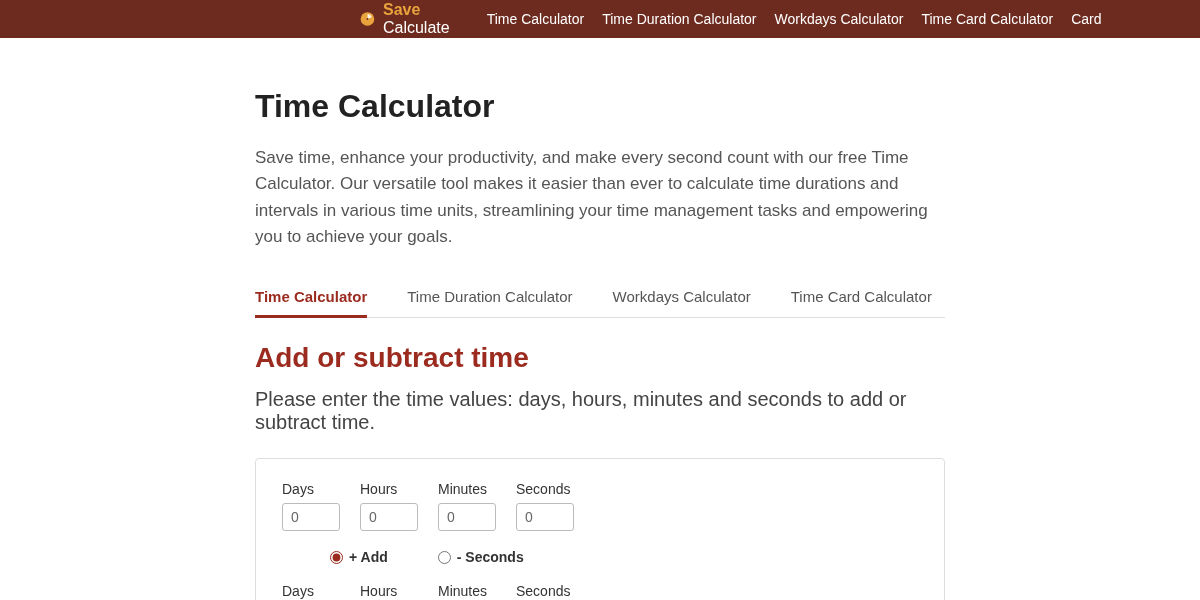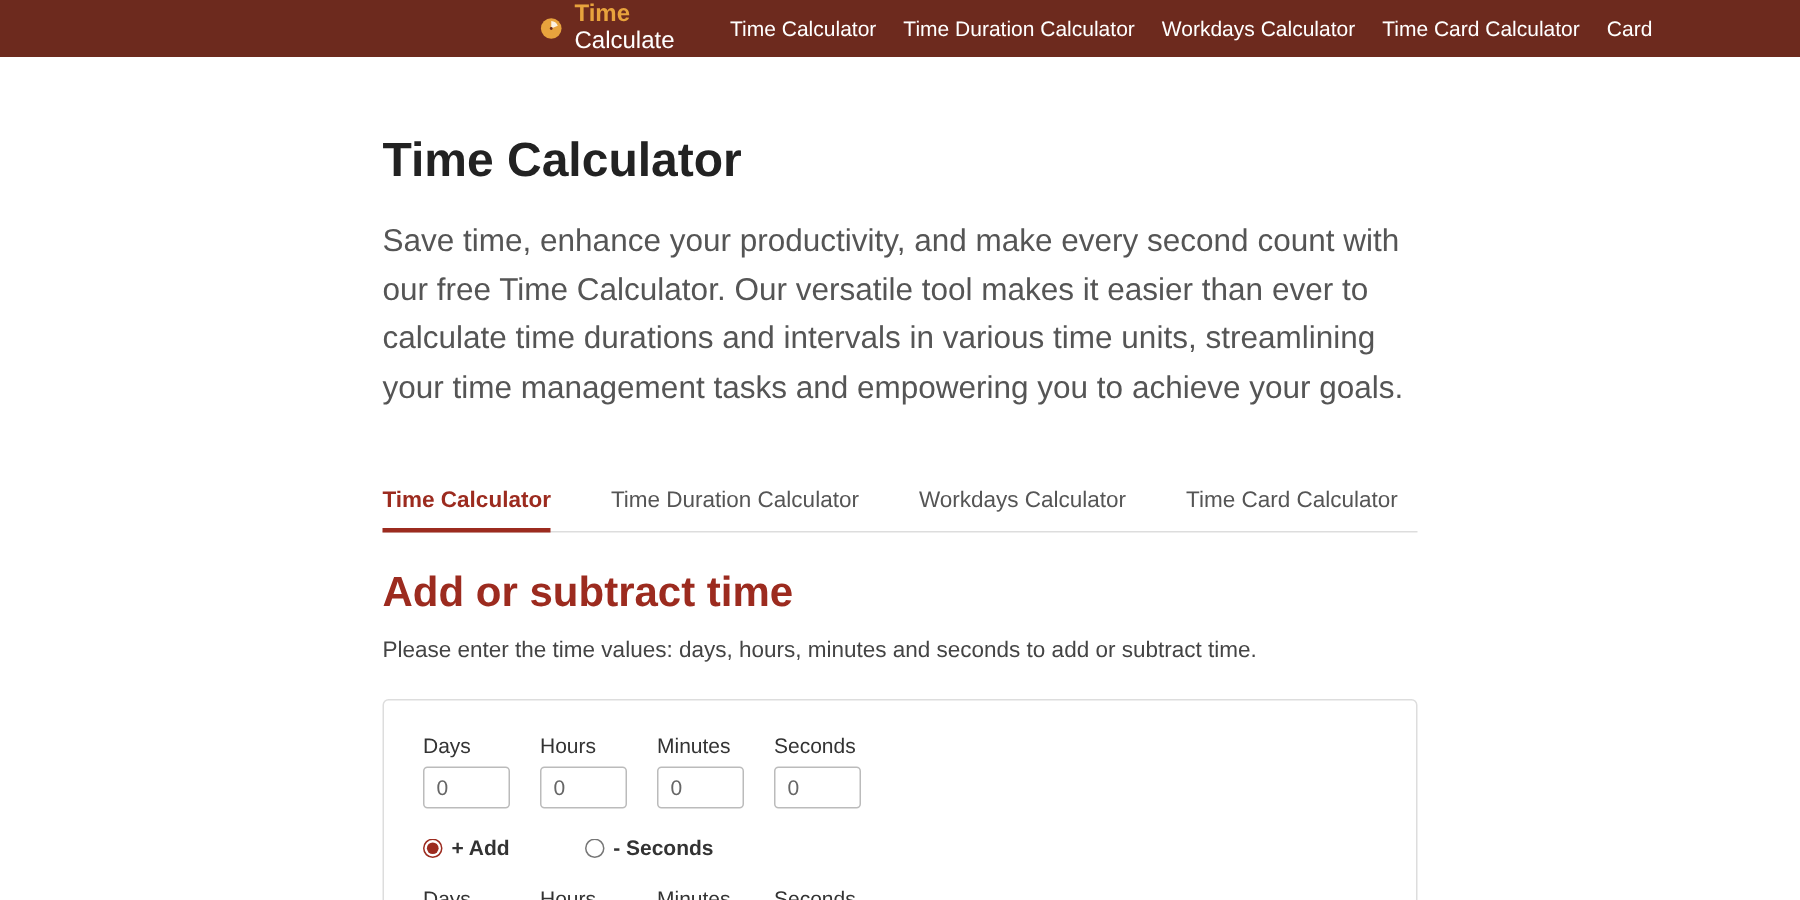--- a/index.html
+++ b/index.html
@@ -7,51 +7,51 @@
     .topbar { background: #6d2a1e; height: 38px; display: flex; align-items: center; padding: 0 20px; }
     .topbar-inner { max-width: 1000px; margin: 0 auto; width: 100%; display: flex; align-items: center; gap: 30px; padding-left: 260px; }
     .logo-wrap { display: flex; align-items: center; gap: 8px; }
     .logo-svg { width: 22px; height: 22px; }
     .logo-text { color: #fff; font-size: 16px; font-weight: 500; }
     .logo-text-time { color: #e8a33d; font-weight: 600; }
     .nav { display: flex; gap: 18px; margin-left: auto; }
     .nav a { color: #fff; text-decoration: none; font-size: 14px; white-space: nowrap; }
     .content { max-width: 730px; margin: 0 auto; padding: 50px 20px 40px; }
     .page-title { font-size: 32px; font-weight: 700; color: #222; margin-bottom: 20px; }
-    .page-desc { font-size: 21px; line-height: 1.55; color: #555; margin-bottom: 40px; }
+    .page-desc { font-size: 17px; line-height: 1.55; color: #555; margin-bottom: 28px; }
     .tabs { display: flex; border-bottom: 1px solid #ddd; gap: 40px; margin-bottom: 24px; }
     .tab { padding: 10px 0; font-size: 15px; color: #555; cursor: pointer; border-bottom: 3px solid transparent; margin-bottom: -1px; }
     .tab.active { color: #9c2b1f; font-weight: 600; border-bottom-color: #9c2b1f; }
     .section-title { color: #9c2b1f; font-size: 28px; font-weight: 700; margin-bottom: 14px; }
-    .section-desc { font-size: 15px; color: #444; margin-bottom: 24px; }
+    .section-desc { font-size: 20px; color: #444; margin-bottom: 24px; }
     .card { border: 1px solid #ddd; border-radius: 4px; padding: 22px 26px 28px; background: #fff; }
     .row { display: flex; gap: 20px; margin-bottom: 18px; }
     .field { display: flex; flex-direction: column; gap: 6px; }
     .field label { font-size: 14px; color: #333; }
     .field input { width: 58px; height: 28px; border: 1px solid #bbb; border-radius: 3px; padding: 0 8px; font-size: 14px; color: #666; }
-    .radio-row { display: flex; gap: 50px; margin-bottom: 18px; align-items: center; }
+    .radio-row { display: flex; gap: 50px; margin-bottom: 18px; align-items: center; margin-left: 48px; }
     .radio-item { display: flex; align-items: center; gap: 6px; font-size: 14px; font-weight: 600; }
     .radio-item input { accent-color: #9c2b1f; }
     .btn-row { display: flex; gap: 14px; margin-top: 8px; }
     .btn { height: 36px; padding: 0 22px; border-radius: 4px; font-size: 15px; cursor: pointer; border: 1px solid #9c2b1f; }
     .btn-primary { background: #9c2b1f; color: #fff; font-weight: 600; }
     .btn-secondary { background: #fff; color: #444; border-color: #bbb; }
   </style>
 </head>
 <body>
 
 <div class="topbar">
   <div class="topbar-inner">
     <div class="logo-wrap">
       <svg class="logo-svg" viewBox="0 0 24 24">
           <circle cx="12" cy="12" r="11" fill="#e8a33d"></circle>
           <path d="M12 12 L12 4 A8 8 0 0 1 19 9 Z" fill="#fff" opacity="0.85"></path>
           <circle cx="12" cy="12" r="1.5" fill="#6d2a1e"></circle>
         </svg>
-      <span class="logo-text"><span class="logo-text-time">Time</span> <span>Calculate</span></span>
+      <span class="logo-text"><span class="logo-text-time">Save</span> <span>Calculate</span></span>
     </div>
     <nav class="nav">
       <a>Time Calculator</a>
       <a>Time Duration Calculator</a>
       <a>Workdays Calculator</a>
       <a>Time Card Calculator</a>
       <a>Card</a>
     </nav>
   </div>
 </div>

